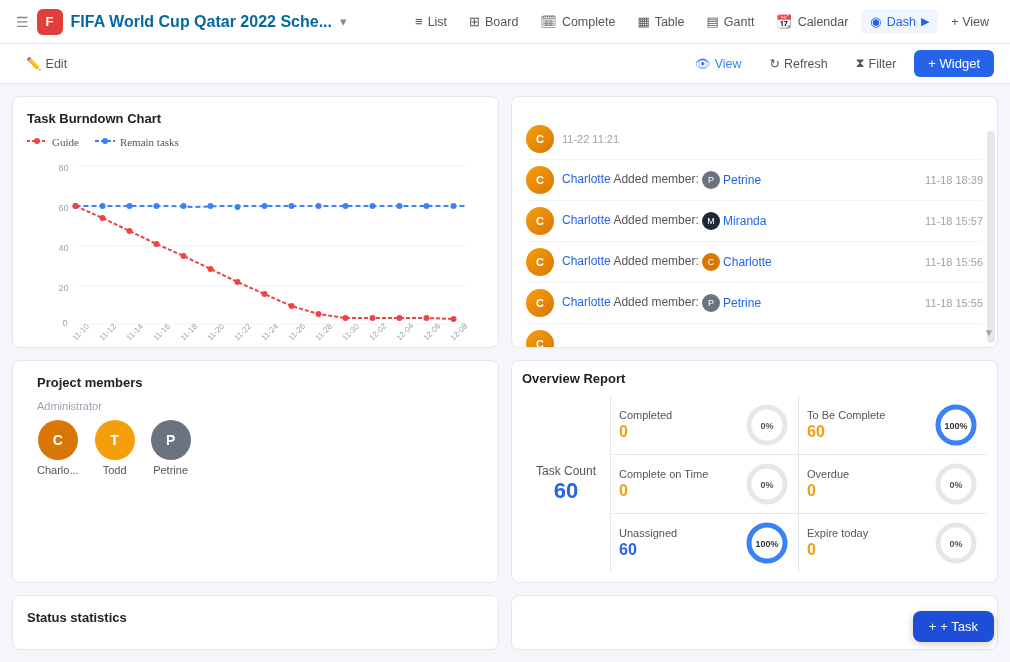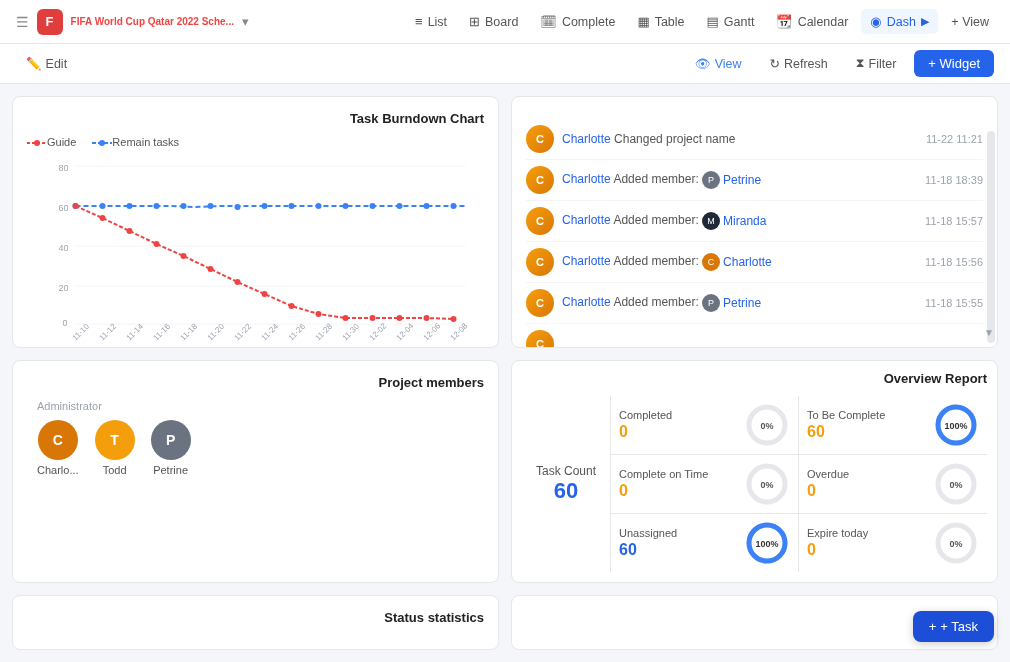--- a/index.html
+++ b/index.html
@@ -2,44 +2,44 @@
 <html><head>
   <meta charset="utf-8">
   <style>
     * { box-sizing: border-box; margin: 0; padding: 0; }
     body { font-family: -apple-system, BlinkMacSystemFont, 'Segoe UI', sans-serif; background: #f5f6fa; font-size: 13px; color: #333; width: 1010px; height: 662px; overflow: hidden; }
 
     
     .top-nav { display: flex; align-items: center; background: #fff; border-bottom: 1px solid #e5e7eb; height: 44px; padding: 0 12px; gap: 4px; }
     .nav-hamburger { color: #888; cursor: pointer; padding: 4px; font-size: 14px; }
     .nav-logo { background: #e03d3d; color: #fff; font-weight: bold; width: 26px; height: 26px; border-radius: 6px; display: flex; align-items: center; justify-content: center; font-size: 13px; margin-right: 4px; }
-    .nav-title { font-weight: 600; font-size: 10px; color: #ef4444; }
+    .nav-title { font-weight: 600; font-size: 16px; color: #0369a1; }
     .nav-dropdown-arrow { color: #888; margin-left: 4px; cursor: pointer; }
     .nav-sep { flex: 1; }
     .nav-tab { display: flex; align-items: center; gap: 5px; padding: 5px 9px; border-radius: 5px; cursor: pointer; color: #555; font-size: 12.5px; white-space: nowrap; }
     .nav-tab.active { background: #eff6ff; color: #2563eb; }
     .nav-tab-icon { font-size: 13px; }
     .nav-add-view { display: flex; align-items: center; gap: 4px; padding: 5px 9px; color: #555; cursor: pointer; font-size: 12.5px; }
 
     
     .toolbar { display: flex; align-items: center; background: #fff; border-bottom: 1px solid #e5e7eb; height: 40px; padding: 0 16px; gap: 8px; justify-content: flex-end; }
     .toolbar-btn { display: flex; align-items: center; gap: 4px; padding: 5px 10px; border-radius: 5px; cursor: pointer; color: #555; font-size: 12.5px; border: none; background: none; }
     .toolbar-btn-primary { background: #2563eb; color: #fff; border-radius: 6px; padding: 6px 14px; font-weight: 500; cursor: pointer; border: none; font-size: 13px; display: flex; align-items: center; gap: 4px; }
     .toolbar-edit { margin-right: auto; }
 
     
     .main { display: grid; grid-template-columns: 1fr 1fr; gap: 0; padding: 12px; gap: 12px; height: calc(662px - 84px); overflow: hidden; }
 
     
     .card { background: #fff; border-radius: 8px; border: 1px solid #e5e7eb; padding: 14px; overflow: hidden; }
 
     
-    .chart-title { font-weight: 600; font-size: 13px; margin-bottom: 10px; color: #222; text-align: right; }
+    .chart-title { font-weight: 600; font-size: 13px; margin-bottom: 10px; color: #222; }
     .chart-legend { display: flex; gap: 16px; margin-bottom: 8px; }
-    .legend-item { display: flex; align-items: flex-end; font-size: 11px; color: #555; }
+    .legend-item { display: flex; align-items: flex-start; gap: 5px; font-size: 11px; color: #555; font-family: Liberation Serif, serif; }
 
     
     .activities-list { margin-top: 8px; }
     .activity-item { display: flex; align-items: center; gap: 8px; padding: 6px 0; border-bottom: 1px solid #f3f4f6; font-size: 12px; }
     .activity-avatar { width: 28px; height: 28px; border-radius: 50%; overflow: hidden; flex-shrink: 0; }
     .avatar-charlotte { background: linear-gradient(135deg, #f59e0b, #d97706); display: flex; align-items: center; justify-content: center; color: #fff; font-size: 11px; font-weight: bold; width: 28px; height: 28px; border-radius: 50%; }
     .activity-text { flex: 1; color: #333; }
     .activity-user { color: #2563eb; font-weight: 500; }
     .activity-action { color: #555; }
     .activity-member-name { color: #2563eb; }
@@ -209,24 +209,20 @@
       <text x="406" y="182" font-size="8" fill="#9ca3af" transform="rotate(-45 413 175)">12-08</text>
     </svg>
   </div>
 
   <div class="card" style="grid-row: 1; grid-column: 2; position: relative; overflow: hidden;">
     <div style="position:absolute; right:0; top:30px; bottom:0; width:8px; background:#e5e7eb; border-radius:4px; margin:4px 2px;"></div>
     <div class="activities-list">
 
       <div class="activity-item">
         <div class="avatar-charlotte activity-avatar">C</div>
-        <span class="activity-text">
-          <span class="activity-user">Charlotte</span>
-          <span class="activity-action"> Changed project name</span>
-        </span>
         <span class="activity-time">11-22 11:21</span>
       </div>
 
       <div class="activity-item">
         <div class="avatar-charlotte activity-avatar">C</div>
         <span class="activity-text">
           <span class="activity-user">Charlotte</span>
           <span class="activity-action"> Added member: </span>
           <span style="display:inline-flex;align-items:center;gap:3px;">
             <span style="width:18px;height:18px;border-radius:50%;background:#6b7280;display:inline-flex;align-items:center;justify-content:center;color:#fff;font-size:9px;">P</span>

